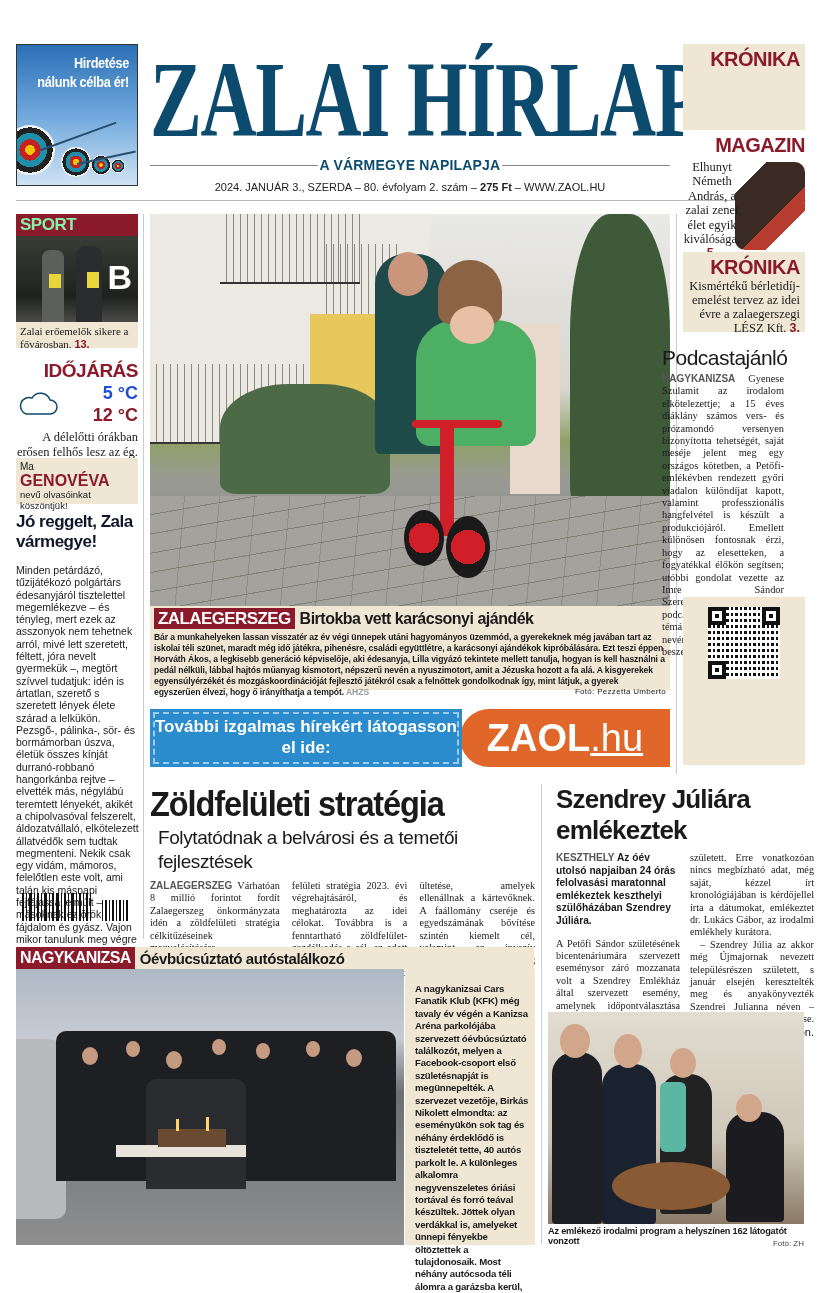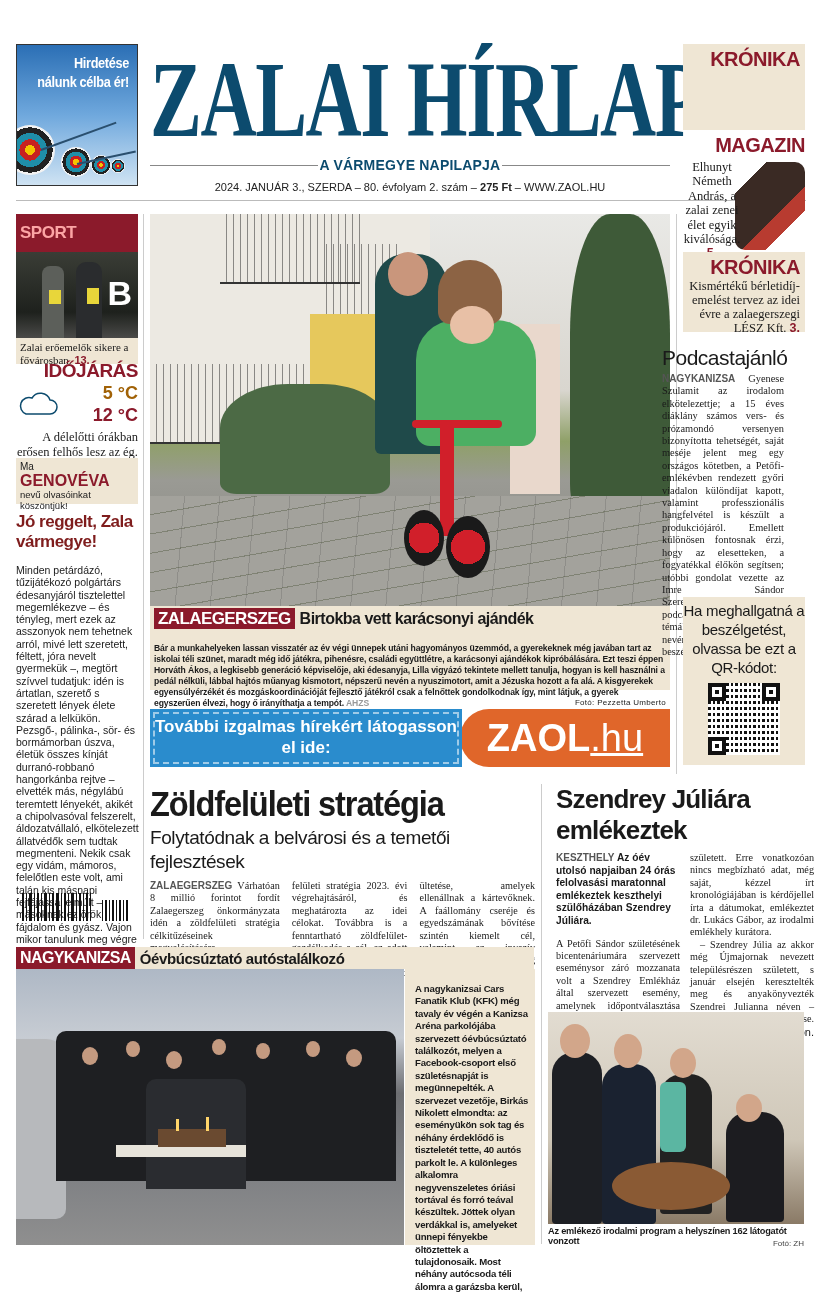--- a/index.html
+++ b/index.html
@@ -33,40 +33,40 @@
   #kronika1 { left: 683px; top: 44px; width: 122px; height: 86px; padding: 4px 5px; }
   #kronika1 p, #kronika2 p { font-size: 12.5px; line-height: 14px; text-align: right; }
   #magazin { left: 683px; top: 134px; width: 122px; height: 116px; }
   #magazin p { position: absolute; left: 0; top: 26px; width: 58px; font-size: 12.5px; line-height: 14.4px; text-align: center; }
   #magazin .guitarist { position: absolute; left: 52px; top: 28px; width: 70px; height: 88px;
     background: linear-gradient(135deg, #fff 0 20%, #3a2a24 20% 60%, #b83b30 60% 75%, #fff 75%); border-radius: 30px 10px 40px 10px; }
   #kronika2 { left: 683px; top: 252px; width: 122px; height: 80px; padding: 4px 5px; }
 
   
   #sport { left: 16px; top: 214px; width: 122px; height: 134px; }
-  #sport .tag { background: #8b1a2b; color: #fca5a5; font: bold 17px/22px "Liberation Sans", sans-serif; padding: 8px 4px; letter-spacing: -0.5px; }
+  #sport .tag { background: #8b1a2b; color: #86efac; font: bold 17px/22px "Liberation Sans", sans-serif; padding: 0 4px; letter-spacing: -0.5px; }
   #sport .photo { height: 86px; background: linear-gradient(180deg,#3a3d36 0%,#1e211d 70%,#4a4a48 100%); position: relative; overflow: hidden; }
   #sport .photo .p1 { position:absolute; left:26px; top:14px; width:22px; height:72px; background:#5c5f5a; border-radius:8px 8px 0 0; }
   #sport .photo .p2 { position:absolute; left:60px; top:10px; width:26px; height:76px; background:#2a2c2e; border-radius:10px 10px 0 0; }
   #sport .photo .cert1 { position:absolute; left:33px; top:38px; width:12px; height:14px; background:#e8d63a; }
   #sport .photo .cert2 { position:absolute; left:71px; top:36px; width:12px; height:16px; background:#e8d63a; }
   #sport .photo .big { position:absolute; right:6px; top:22px; color:#fff; font: bold 34px "Liberation Sans", sans-serif; }
   #sport .cap { background: #efe6d4; font-size: 11px; line-height: 13px; padding: 3px 4px; height: 26px; }
   #weather { left: 16px; top: 360px; width: 122px; }
   #weather .w-head { text-align: right; font: bold 19px "Liberation Sans", sans-serif; color: #8b1a2b; letter-spacing: -0.5px; }
-  #weather .t1 { text-align: right; font: bold 18px/22px "Liberation Sans", sans-serif; color: #a16207; }
+  #weather .t1 { text-align: right; font: bold 18px/22px "Liberation Sans", sans-serif; color: #1d4ed8; }
   #weather .t2 { text-align: right; font: bold 18px/22px "Liberation Sans", sans-serif; color: #8b1a2b; }
   #weather .cloud { position: absolute; left: 2px; top: 30px; width: 40px; height: 26px; }
   #weather p { font-size: 12.5px; line-height: 15px; text-align: right; margin-top: 4px; }
   #nameday { left: 16px; top: 458px; width: 122px; height: 46px; padding: 3px 4px; }
   #nameday .ma { font: 10px "Liberation Sans", sans-serif; }
   #nameday .name { font: bold 16px/17px "Liberation Sans", sans-serif; color: #8b1a2b; }
   #nameday .sub { font: 9.5px "Liberation Sans", sans-serif; }
   #editorial { left: 16px; top: 512px; width: 124px; }
-  #editorial h2 { font: bold 17px/20px "Liberation Sans", sans-serif; color: #7f1d1d; letter-spacing: -0.5px; }
+  #editorial h2 { font: bold 17px/20px "Liberation Sans", sans-serif; color: #0f172a; letter-spacing: -0.5px; }
   #editorial .body { margin-top: 12px; font: 10.5px/12.3px "Liberation Sans", sans-serif; }
   #editorial .author { margin-top: 8px; font: bold 10px "Liberation Sans", sans-serif; color: #777; border-bottom: 1px solid #999; }
   #editorial .email { font: 11px "Liberation Sans", sans-serif; color: #333; }
   #barcode { left: 18px; top: 891px; width: 116px; height: 38px; }
   #vline-left { left: 143px; top: 214px; width: 1px; height: 725px; background: #ccc; }
   #vline-right { left: 676px; top: 214px; width: 1px; height: 560px; background: #ccc; }
 
   
   #main-photo { left: 150px; top: 214px; width: 520px; height: 392px; overflow: hidden;
     background: linear-gradient(180deg,#e9e9e6 0%,#d9d6cf 45%,#8fa068 58%,#9a9a94 68%,#86857f 100%); }
@@ -80,21 +80,21 @@
   .child-face { position:absolute; left:300px; top:92px; width:44px; height:38px; background:#e8c0a6; border-radius:50%; }
   .bike-bar { position:absolute; left:262px; top:206px; width:90px; height:8px; background:#d11f2a; border-radius:4px; }
   .bike-post { position:absolute; left:290px; top:212px; width:14px; height:110px; background:#d11f2a; }
   .wheel { position:absolute; border-radius:50%; background: radial-gradient(circle,#d11f2a 0 45%,#1a1a1a 45% 100%); }
   .paving { position:absolute; left:0; bottom:0; width:100%; height:110px;
     background: repeating-linear-gradient(170deg, transparent 0 18px, rgba(60,70,40,0.35) 18px 19px), repeating-linear-gradient(95deg, transparent 0 34px, rgba(60,60,60,0.2) 34px 35px), #a3a29c; }
   #main-caption { left: 150px; top: 606px; width: 520px; height: 84px; background: #efe6d4; padding: 2px 4px; }
   #main-caption .row1 { display: flex; align-items: center; gap: 5px; }
   #main-caption .tag { background: #8b1a2b; color: #fff; font: bold 17px/21px "Liberation Sans", sans-serif; padding: 0 4px; letter-spacing: -0.6px; }
   #main-caption .hl { font: bold 16px "Liberation Sans", sans-serif; letter-spacing: -0.5px; }
-  #main-caption .body { margin-top: 14px; font: bold 8.6px/11px "Liberation Sans", sans-serif; letter-spacing: -0.1px; }
+  #main-caption .body { margin-top: 3px; font: bold 8.6px/11px "Liberation Sans", sans-serif; letter-spacing: -0.1px; }
   #main-caption .sig { color: #999; font-weight: bold; }
   #main-caption .credit { float: right; font: 8px "Liberation Sans", sans-serif; font-weight: normal; letter-spacing: 0.3px; }
 
   
   #banner { left: 150px; top: 709px; width: 520px; height: 58px; display: flex; }
   #banner .left { width: 312px; background: #2a8ccd; color: #fff; text-align: center; position: relative;
     font: bold 17px/21px "Liberation Sans", sans-serif; padding-top: 7px; }
   #banner .left::after { content:""; position:absolute; left:3px; top:3px; right:3px; bottom:3px; border:2px dashed rgba(255,255,255,0.55); }
   #banner .right { flex: 1; background: #e0662a; color: #fff; font: bold 38px/58px "Liberation Sans", sans-serif; text-align: center; border-radius: 30px 0 0 30px; margin-left: -2px; }
   #banner .right span { font-weight: normal; text-decoration: underline; }
@@ -108,21 +108,21 @@
   #qr-box { left: 683px; top: 597px; width: 122px; height: 168px; background: #efe6d4; padding-top: 4px; text-align: center; }
   #qr-box p { font: 15px/19px "Liberation Sans", sans-serif; letter-spacing: -0.3px; }
   #qr-box .qr { margin: 6px auto 0; width: 72px; height: 72px; background:
       repeating-linear-gradient(0deg, #fff 0 3px, transparent 3px 6px),
       repeating-linear-gradient(90deg, #111 0 3px, #fff 3px 5px, #111 5px 7px, #fff 7px 9px); position: relative; }
   #qr-box .qr i { position:absolute; width:18px; height:18px; border:4px solid #111; background:#fff; box-shadow: inset 0 0 0 3px #fff, inset 0 0 0 8px #111; }
 
   
   #story2 { left: 150px; top: 784px; width: 385px; }
   #story2 h1 { font: bold 35px/40px "Liberation Sans", sans-serif; letter-spacing: -1.2px; transform: scaleX(0.93); transform-origin: left; white-space: nowrap; }
-  #story2 h4 { font: 19px/24px "Liberation Sans", sans-serif; letter-spacing: -0.4px; margin-top: 2px; }
+  #story2 h4 { font: 19px/24px "Liberation Sans", sans-serif; letter-spacing: -0.4px; margin-top: 2px; margin-left: 8px; }
   #story2 .cols { display: flex; gap: 12px; margin-top: 6px; }
   #story2 .col { flex: 1; font-size: 10.2px; line-height: 12.4px; }
   #story2 .ind { text-indent: 10px; }
   .cont { font: 11px "Liberation Sans", sans-serif; }
   .cont b { font-weight: bold; color: #8b1a2b; }
   #vline-mid { left: 541px; top: 784px; width: 1px; height: 460px; background: #ccc; }
 
   
   #story3 { left: 556px; top: 784px; width: 258px; }
   #story3 h1 { font: bold 26px/31px "Liberation Sans", sans-serif; letter-spacing: -0.8px; }
@@ -296,21 +296,20 @@
 </div>
 
 <div id="podcast" class="abs">
   <h3>Podcastajánló</h3>
   <div class="body just">
     <span class="loc">NAGYKANIZSA</span>&nbsp;&nbsp;<span>Gyenese Szulamit az irodalom elkötelezettje; a 15 éves diáklány számos vers- és prózamondó versenyen bizonyította tehetségét, saját meséje jelent meg egy országos kötetben, a Petőfi-emlékévben rendezett győri viadalon különdíjat kapott, valamint professzionális hangfelvétel is készült a produkciójáról. Emellett különösen fontosnak érzi, hogy az elesetteken, a fogyatékkal élőkön segítsen; utóbbi gondolat vezette az Imre Sándor Szeretetszínházhoz. A Zaol-podcast műsorában a fenti témákon túl különleges nevéről és hitvallásáról is beszélgettünk.</span>
     <span class="sig">ZH</span>
   </div>
 </div>
 <div id="qr-box" class="abs">
-  <p>Ha meghallgatná a beszélgetést, olvassa be ezt a QR-kódot:</p>
   <div class="qr">
     <i style="left:0;top:0;"></i>
       <i style="right:0;top:0;"></i>
       <i style="left:0;bottom:0;"></i>
   </div>
 </div>
 
 <div id="story2" class="abs">
   <h1>Zöldfelületi stratégia</h1>
   <h4>Folytatódnak a belvárosi és a temetői fejlesztések</h4>

